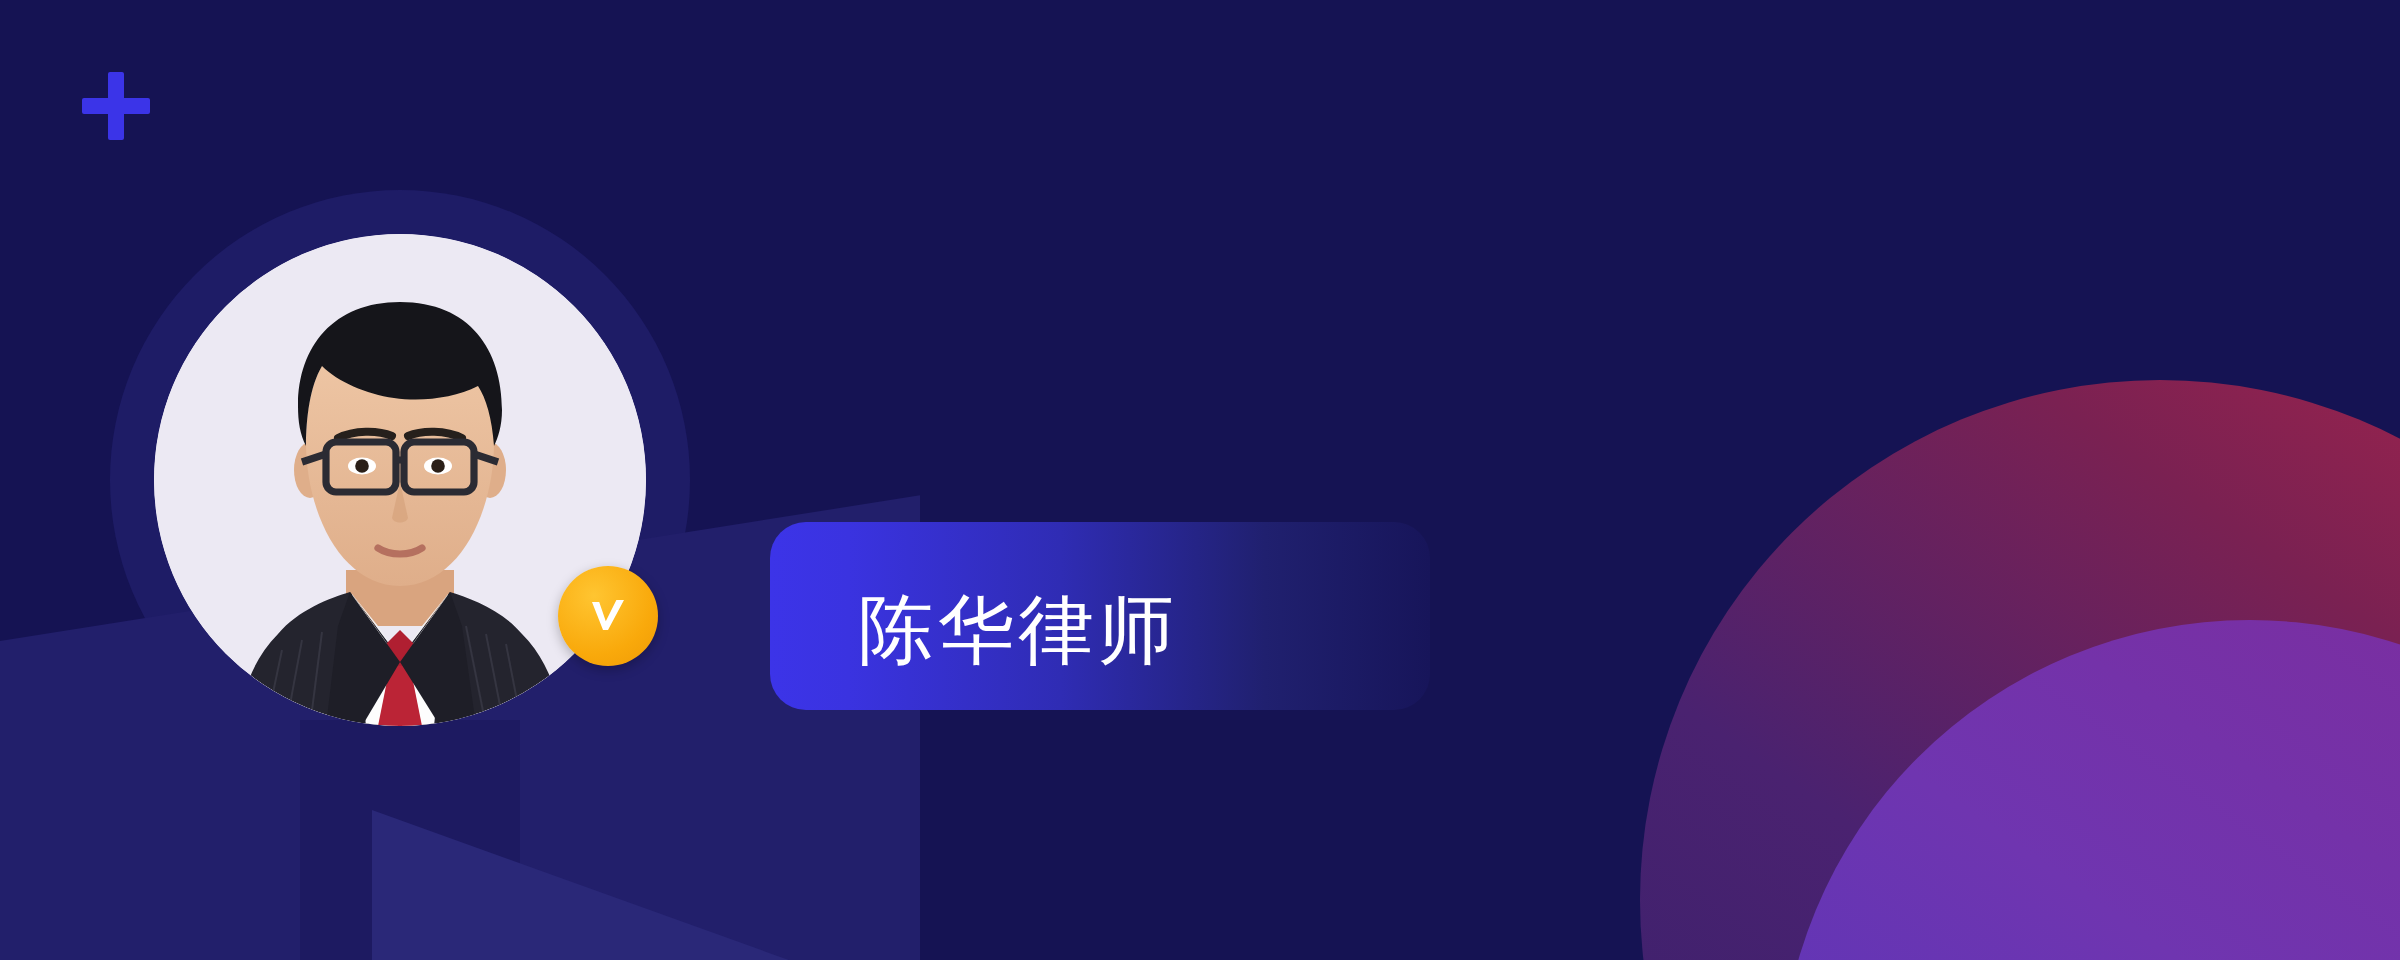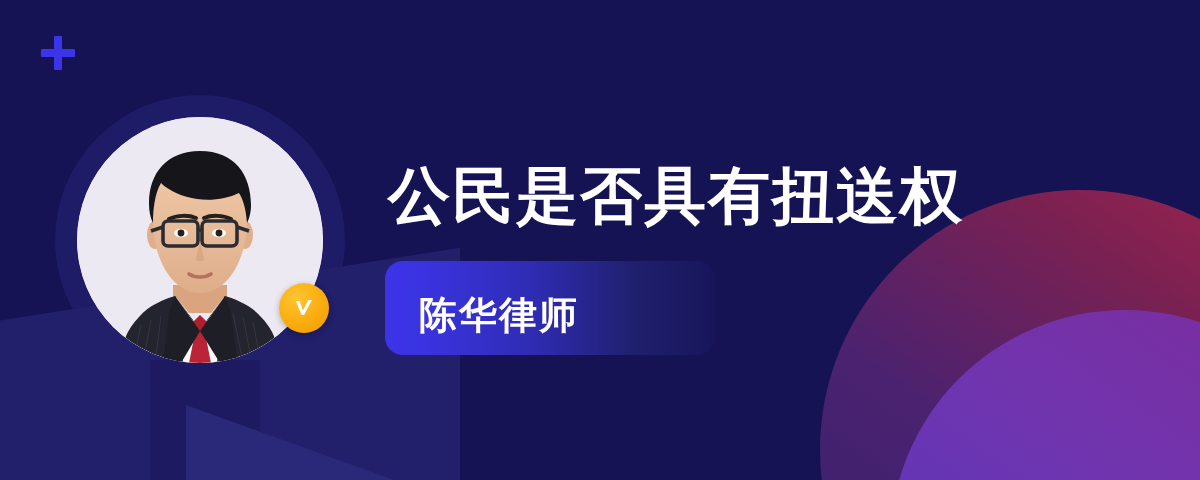--- a/index.html
+++ b/index.html
@@ -173,23 +173,23 @@
     width: 330px;
     height: 94px;
     border-radius: 18px;
     background: linear-gradient(90deg, #3c34e8 0%, #3a33e0 12%, #2f2cb4 44%, #20206f 75%, #17155a 100%);
     display: flex;
     align-items: center;
   }
   .name-badge .name-text {
     color: #ffffff;
     font-size: 38px;
-    font-weight: bold;
+    font-weight: normal;
     letter-spacing: 2px;
-    padding-left: 34px;
+    padding-left: 44px;
     white-space: nowrap;
     font-family: "DejaVu Sans", "Liberation Sans", sans-serif;
     margin-top: 14px;
   }
 </style>
 </head>
 <body>
 
 <div id="banner">
 
@@ -277,20 +277,19 @@
       </svg>
     </div>
     <div class="verified-badge">
       <svg width="26" height="26" viewBox="0 0 26 26" xmlns="http://www.w3.org/2000/svg">
         <path d="M5 6 L10.5 20 L13 20 L21 5 L17.2 5 L11.9 15.6 L8.6 6 Z" fill="#ffffff"></path>
       </svg>
     </div>
   </div>
 
   <div class="content">
-    <h1 class="headline">公民是否具有扭送权</h1>
 
     <div class="name-badge">
       <span class="name-text">陈华律师</span>
     </div>
   </div>
 
 </div>
 
 </body></html>

